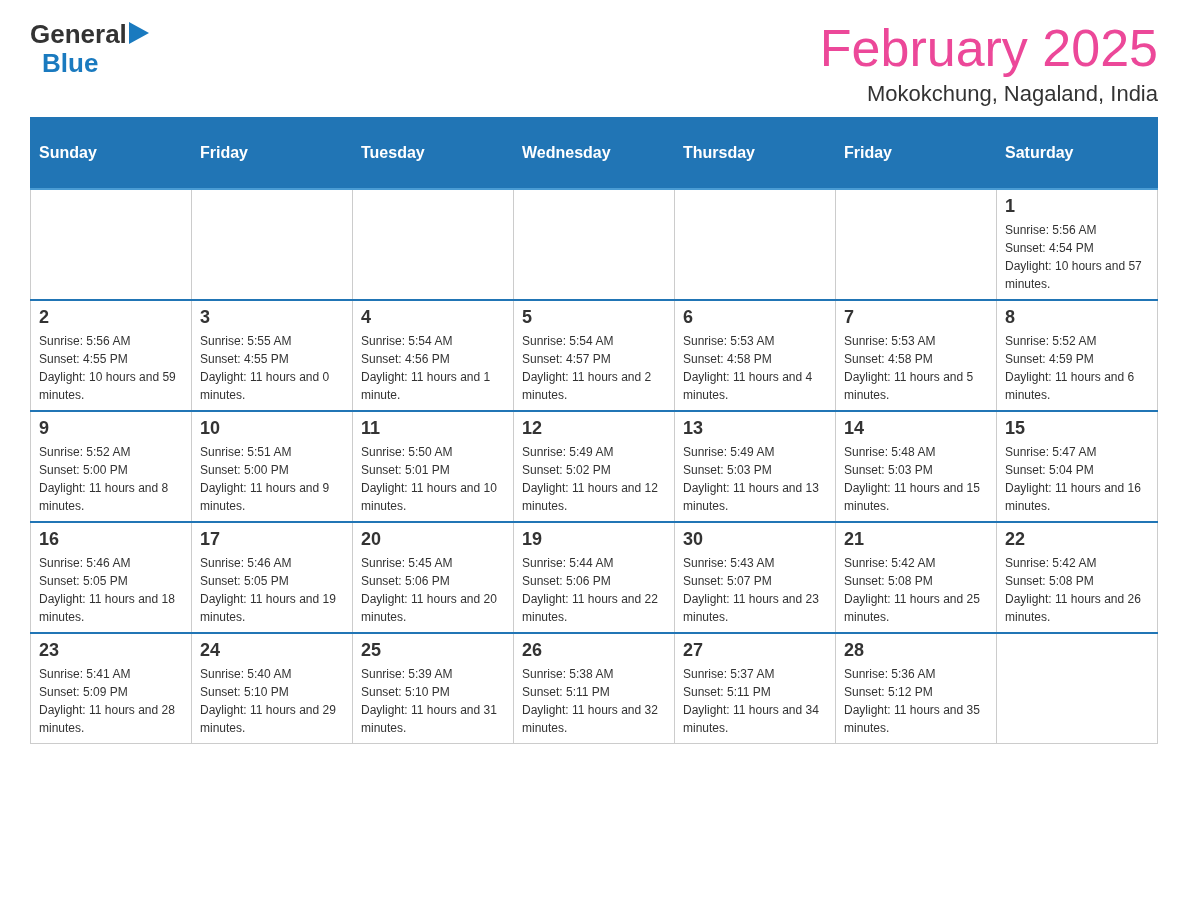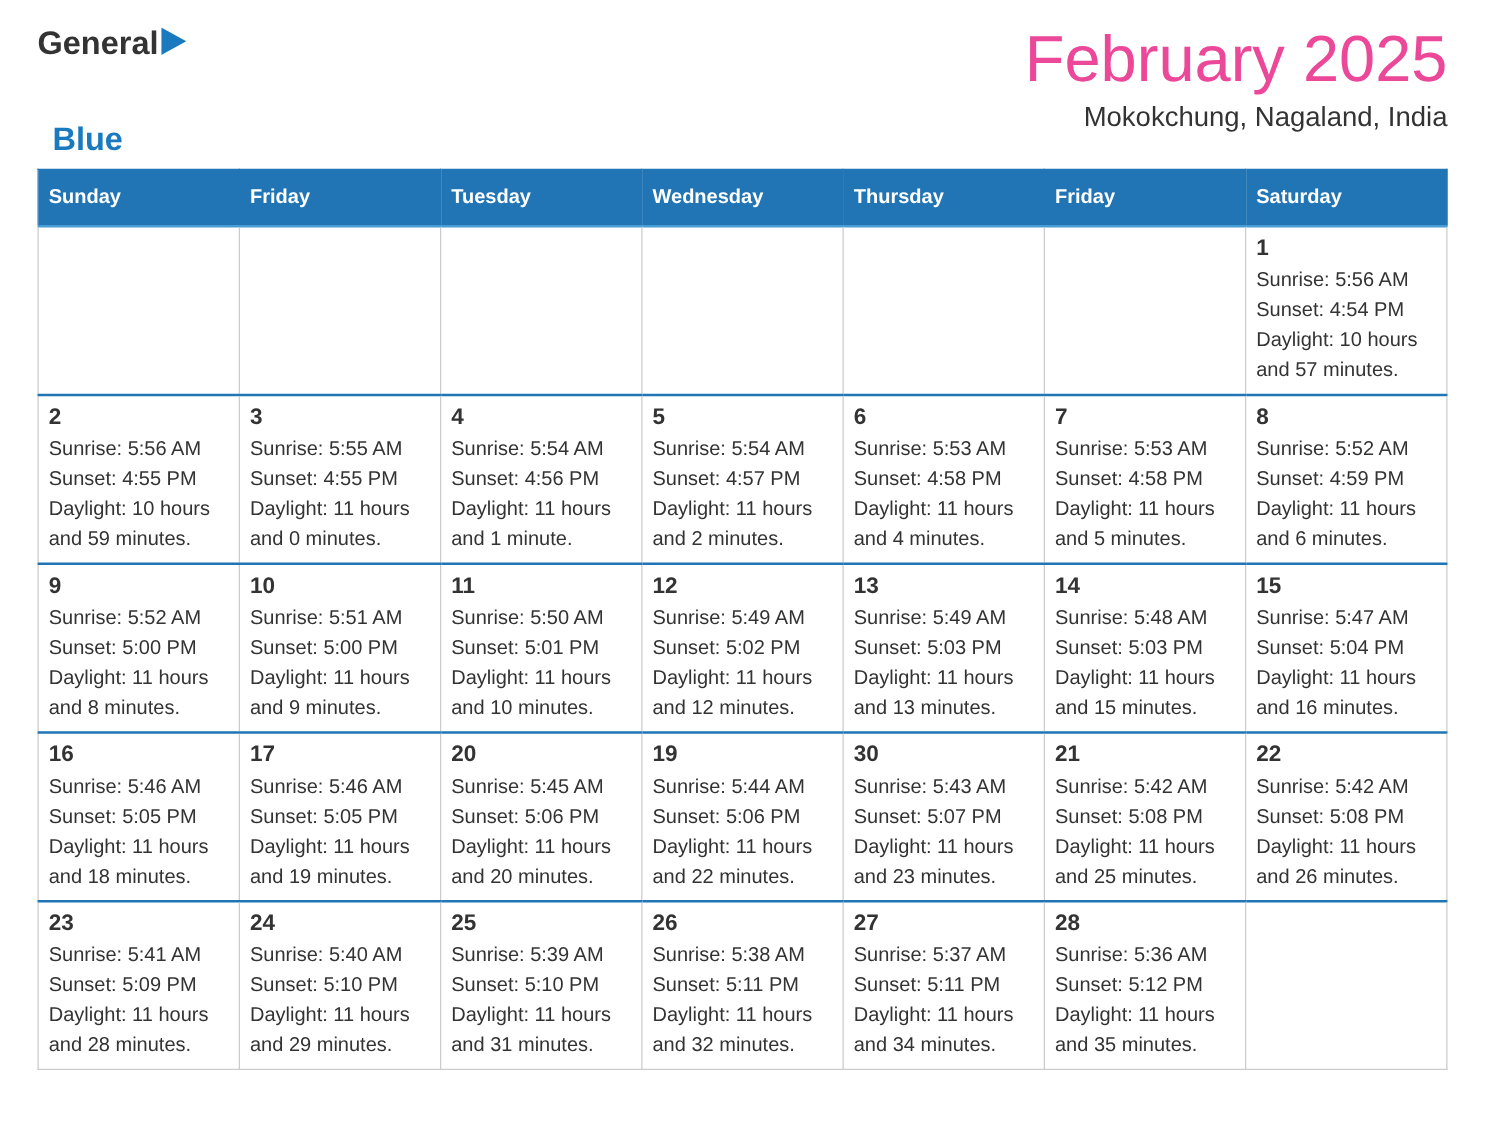--- a/index.html
+++ b/index.html
@@ -29,21 +29,20 @@
     .logo-text-blue {
       font-size: 26px;
       font-weight: bold;
       color: #1a7abf;
       margin-left: 12px;
     }
     .logo-wrapper {
       display: flex;
       flex-direction: column;
       line-height: 1.1;
-      gap: 48px;
     }
     .logo-line1 {
       display: flex;
       align-items: center;
     }
     .title-section {
       text-align: right;
     }
     .month-title {
       font-size: 52px;
@@ -59,40 +58,40 @@
     table {
       width: 100%;
       border-collapse: collapse;
       margin-top: 10px;
     }
     th {
       background-color: #2175b5;
       color: white;
       font-size: 16px;
       font-weight: bold;
-      padding: 13px 8px;
+      padding: 26px 8px;
       text-align: left;
       border: 1px solid #2175b5;
     }
     td {
       border: 1px solid #ccc;
       vertical-align: top;
       padding: 6px 8px;
       width: 14.28%;
       min-height: 110px;
       height: 110px;
     }
     .day-number {
       font-size: 18px;
       font-weight: bold;
       color: #333;
       margin-bottom: 4px;
     }
     .day-info {
-      font-size: 16px;
+      font-size: 12px;
       color: #333;
       line-height: 1.5;
     }
     .empty-cell {
       background: #fff;
     }
     tr:not(:first-child) td {
       border-top: 2px solid #2175b5;
     }
     tr td {

